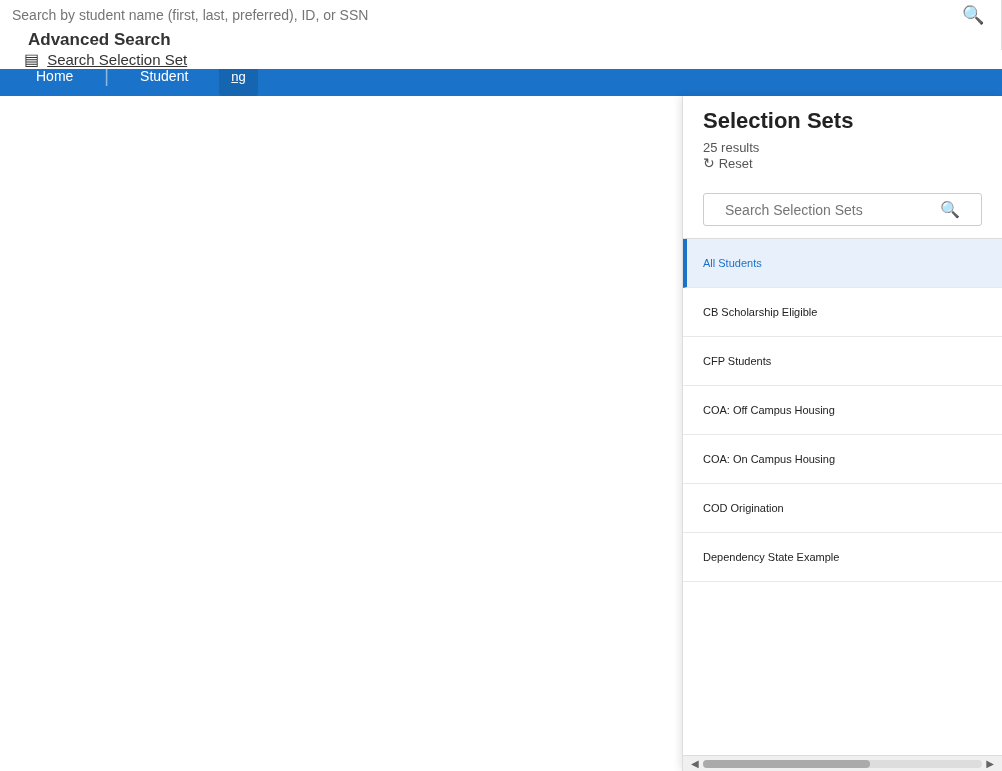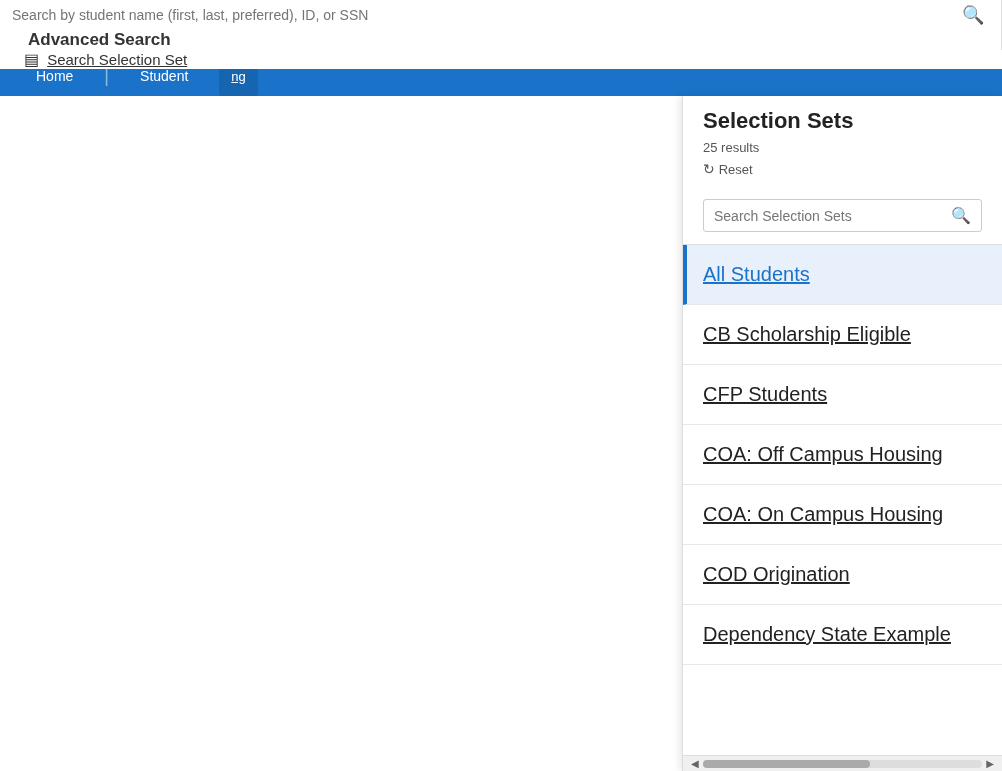--- a/index.html
+++ b/index.html
@@ -153,21 +153,21 @@
     .panel-title {
       font-size: 22px;
       font-weight: bold;
       color: #222;
       margin-bottom: 6px;
     }
 
     .panel-results {
       font-size: 13px;
       color: #555;
-      margin-bottom: 6px;
+      margin-bottom: 0;
     }
 
     .reset-btn {
       background: none;
       border: none;
       cursor: pointer;
       font-size: 13px;
       color: #555;
       display: flex;
       align-items: center;
@@ -183,21 +183,21 @@
     .search-box-wrapper {
       padding: 12px 20px;
       border-bottom: 1px solid #ddd;
     }
 
     .search-selection-input-wrapper {
       display: flex;
       align-items: center;
       border: 1px solid #ccc;
       border-radius: 3px;
-      padding: 6px 10px;
+      padding: 6px 21px;
       background: #fff;
     }
 
     .search-selection-input {
       flex: 1;
       border: none;
       outline: none;
       font-size: 14px;
       color: #555;
       background: transparent;
@@ -210,27 +210,26 @@
 
     
     .selection-list {
       flex: 1;
       overflow-y: scroll;
       overflow-x: hidden;
     }
 
     .selection-list-item {
       padding: 18px 20px;
-      font-size: 20px;
+      font-size: 11px;
       color: #222;
       border-bottom: 1px solid #e8e8e8;
       cursor: pointer;
       display: flex;
       align-items: center;
-      text-decoration: underline;
     }
 
     .selection-list-item.active {
       background: #e8f0fb;
       border-left: 4px solid #1a72c9;
       color: #1a72c9;
       font-weight: normal;
       padding-left: 16px;
     }
 

